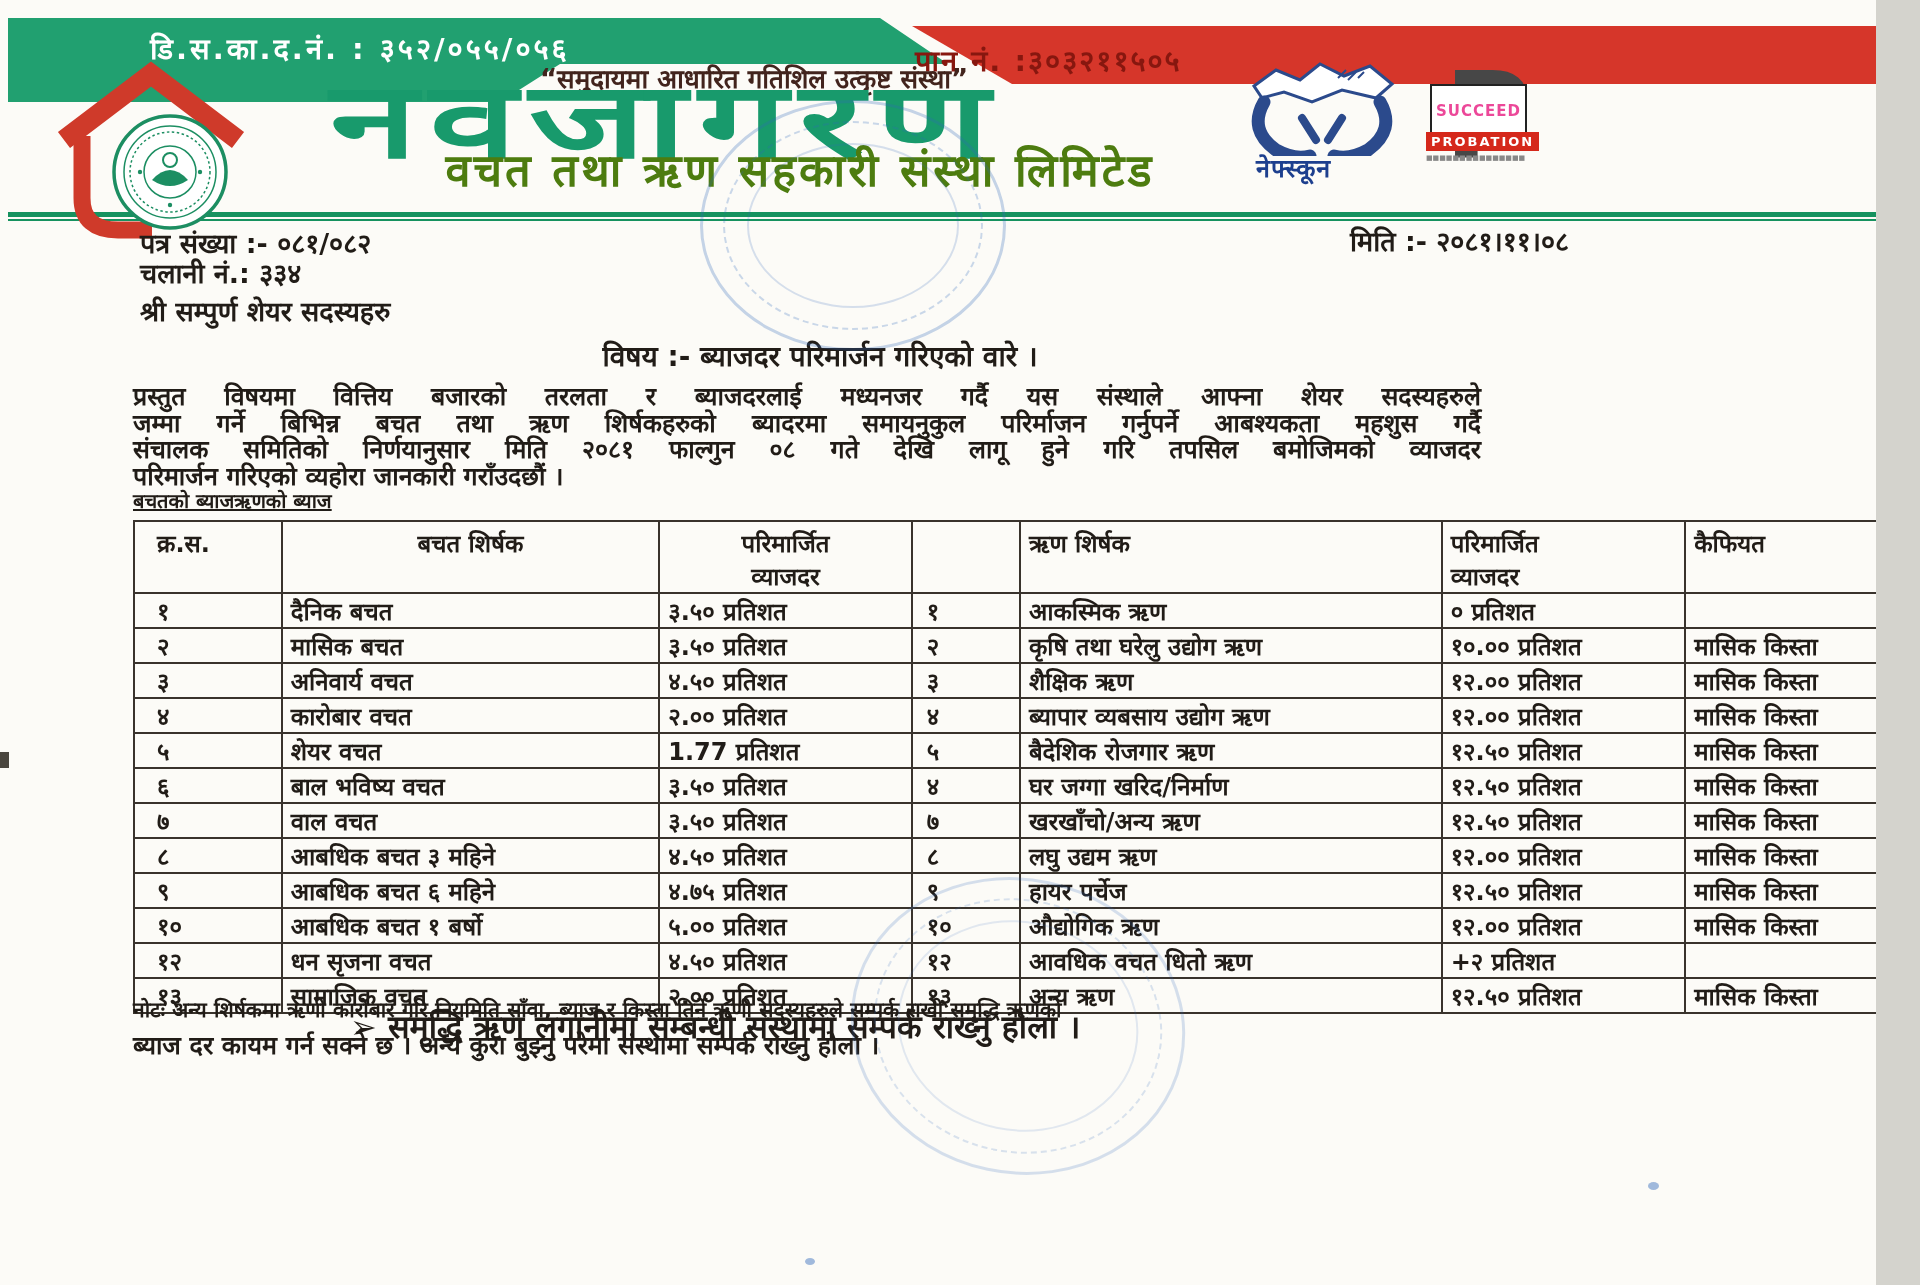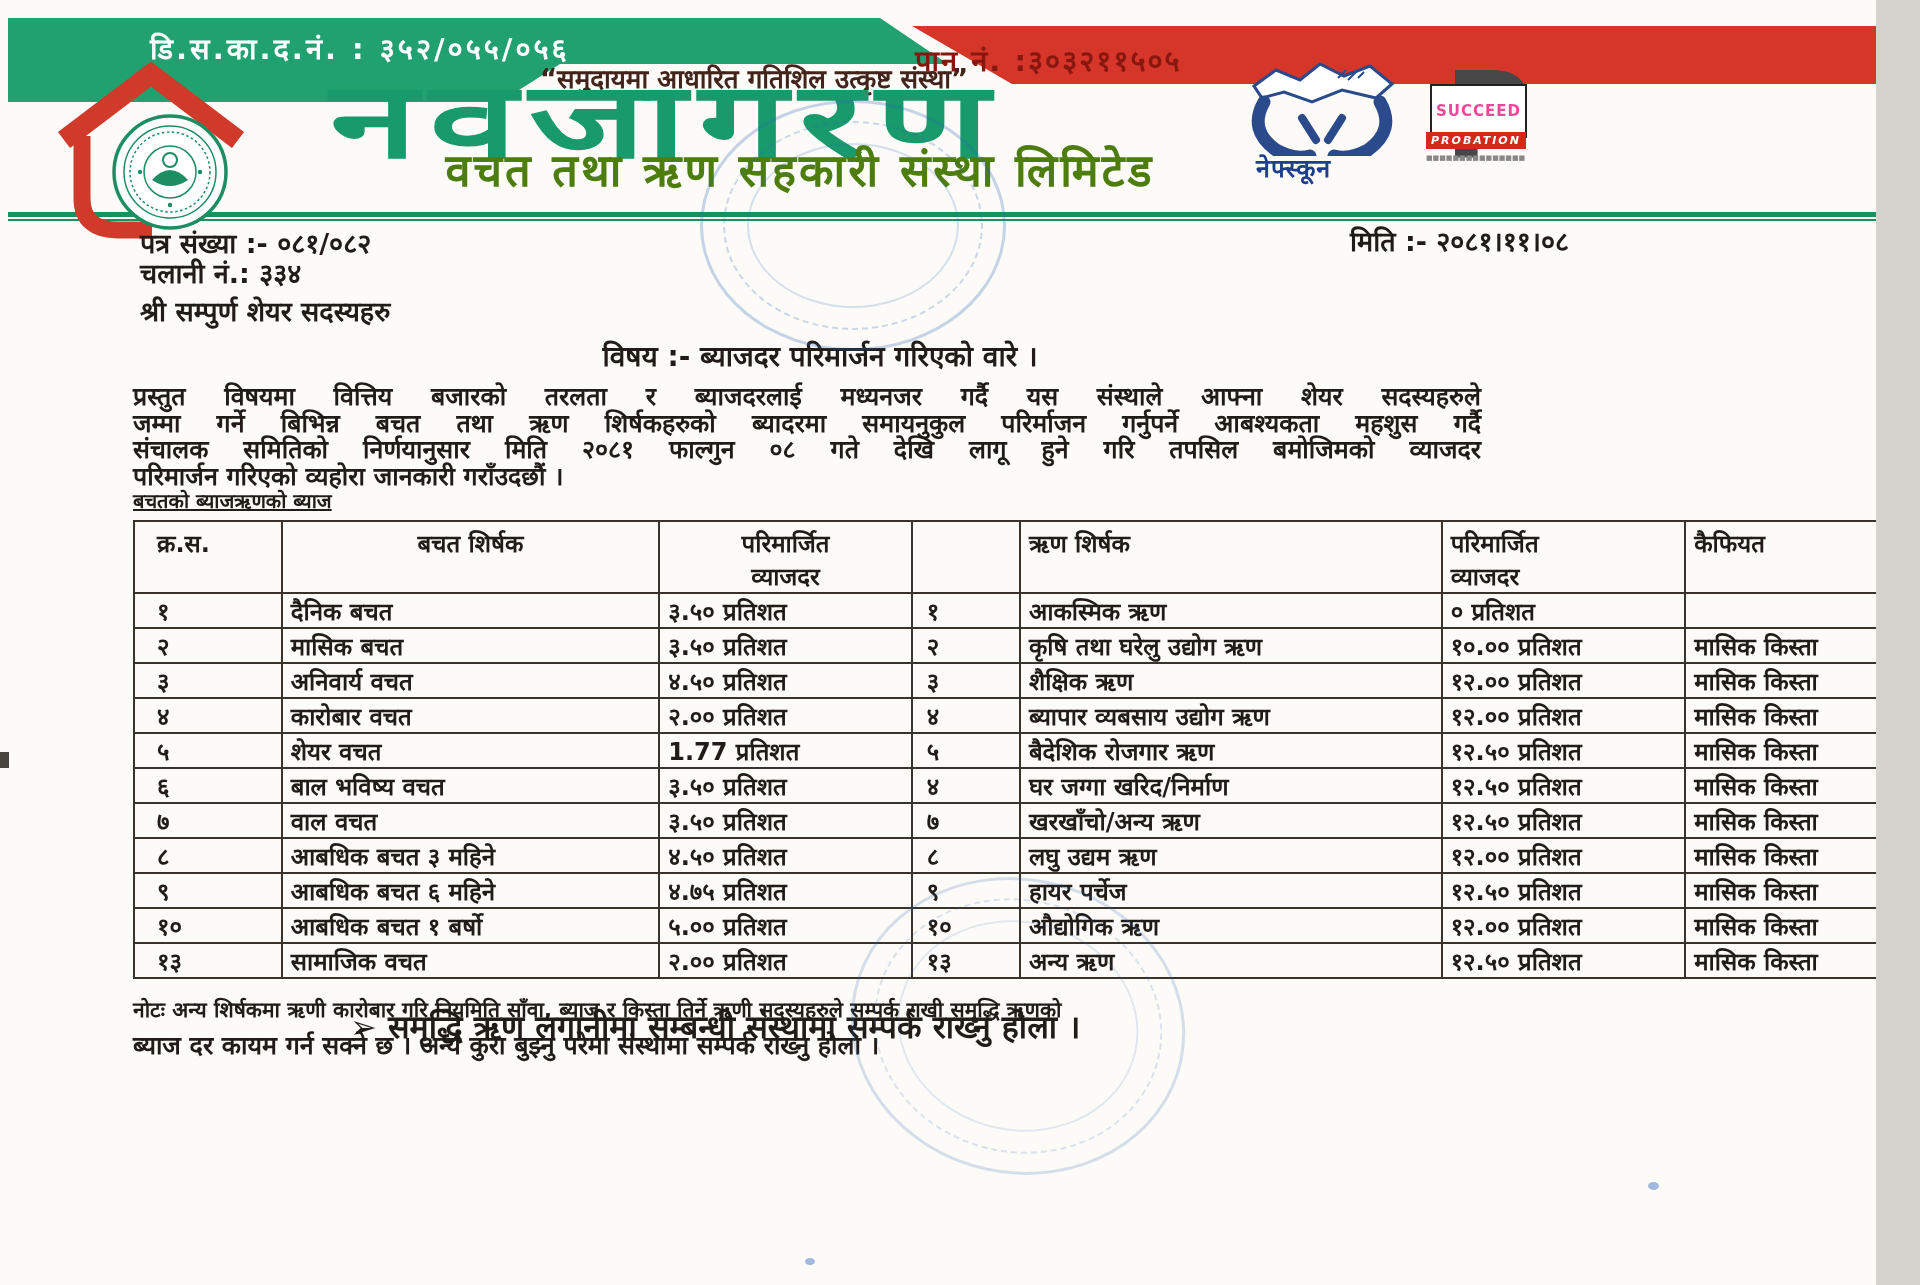--- a/index.html
+++ b/index.html
@@ -41,22 +41,22 @@
   .bullet{left:350px;top:1004px;font-size:32px;font-weight:bold;}
   .note1{left:133px;top:995px;font-size:21px;font-weight:bold;width:1460px;}
   .note2{left:133px;top:1027px;font-size:25px;font-weight:bold;width:1460px;}
   
   .nefscun-label{left:1256px;top:150px;font-size:25px;font-weight:bold;color:#1d3f8e;letter-spacing:1px;}
   .succeed-box{left:1402px;top:58px;width:130px;height:120px;}
   .succeed-p{position:absolute;right:0px;top:-12px;font-size:120px;font-weight:900;color:#474747;
              font-family:"DejaVu Sans","Liberation Sans",sans-serif;}
   .succeed-tag{position:absolute;left:28px;top:26px;background:#fff;border:2px solid #222;padding:16px 4px;
                font-size:15px;font-weight:bold;color:#ec4899;letter-spacing:1px;}
-  .probation-tag{position:absolute;left:24px;top:74px;background:#d5281b;color:#fff;font-size:11px;
-                 font-weight:bold;letter-spacing:2px;padding:2px 5px;font-style:italic;}
+  .probation-tag{position:absolute;left:24px;top:74px;background:#d5281b;color:#fff;font-size:13px;
+                 font-weight:bold;letter-spacing:2px;padding:2px 5px;}
   .succeed-caption{position:absolute;left:24px;top:96px;font-size:7px;color:#888;width:100px;}
   
   .stamp{border-radius:50%;border:3px solid rgba(48,104,186,.5);}
   .stamp .inner{position:absolute;left:20px;top:18px;right:20px;bottom:18px;border-radius:50%;
                 border:2px dashed rgba(48,104,186,.45);}
   .stamp .inner2{position:absolute;left:44px;top:40px;right:44px;bottom:40px;border-radius:50%;
                  border:2px solid rgba(48,104,186,.35);}
   .speck{background:rgba(48,104,186,.45);border-radius:50%;}
   .scan-strip{left:1876px;top:0;width:44px;height:1285px;background:#d4d3cd;}
   .dark-speck{left:0px;top:752px;width:9px;height:16px;background:#4a463f;}
@@ -235,20 +235,29 @@
     <tr>
           <td class="c-sn">१०</td>
           <td class="c-save">आबधिक बचत १ बर्षो</td>
           <td class="c-srate">५.०० प्रतिशत</td>
           <td class="c-lsn">१०</td>
           <td class="c-loan">औद्योगिक ऋण</td>
           <td class="c-lrate">१२.०० प्रतिशत</td>
           <td class="c-rem">मासिक किस्ता</td>
         </tr>
     <tr>
+          <td class="c-sn">१२</td>
+          <td class="c-save">धन सृजना वचत</td>
+          <td class="c-srate">४.५० प्रतिशत</td>
+          <td class="c-lsn">१२</td>
+          <td class="c-loan">आवधिक वचत धितो ऋण</td>
+          <td class="c-lrate">+२ प्रतिशत</td>
+          <td class="c-rem"></td>
+        </tr>
+    <tr>
           <td class="c-sn">१३</td>
           <td class="c-save">सामाजिक वचत</td>
           <td class="c-srate">२.०० प्रतिशत</td>
           <td class="c-lsn">१३</td>
           <td class="c-loan">अन्य ऋण</td>
           <td class="c-lrate">१२.५० प्रतिशत</td>
           <td class="c-rem">मासिक किस्ता</td>
         </tr>
   </tbody>
     </table>

